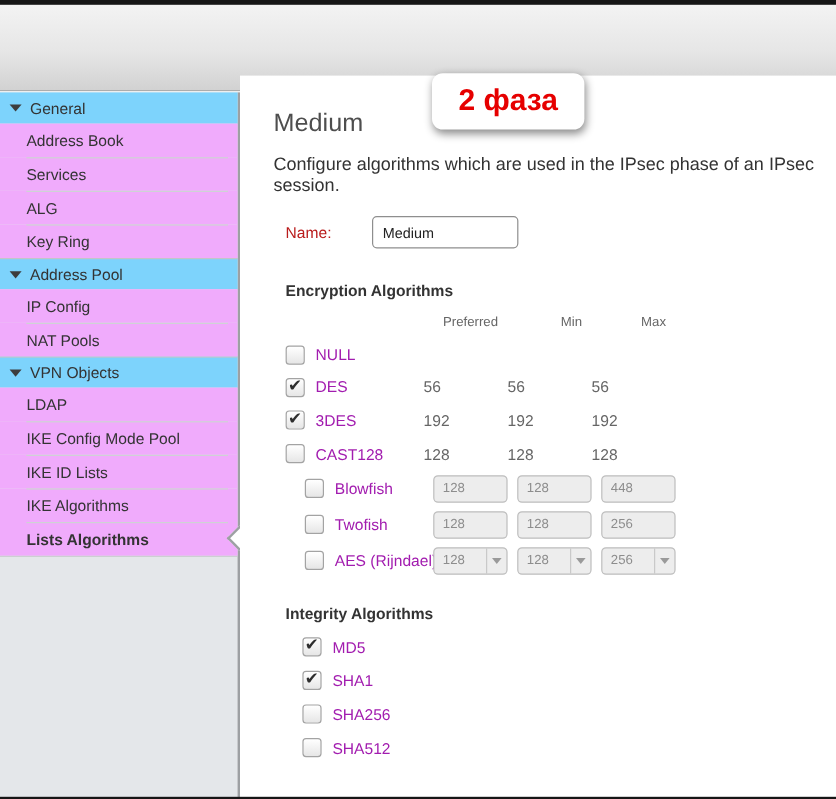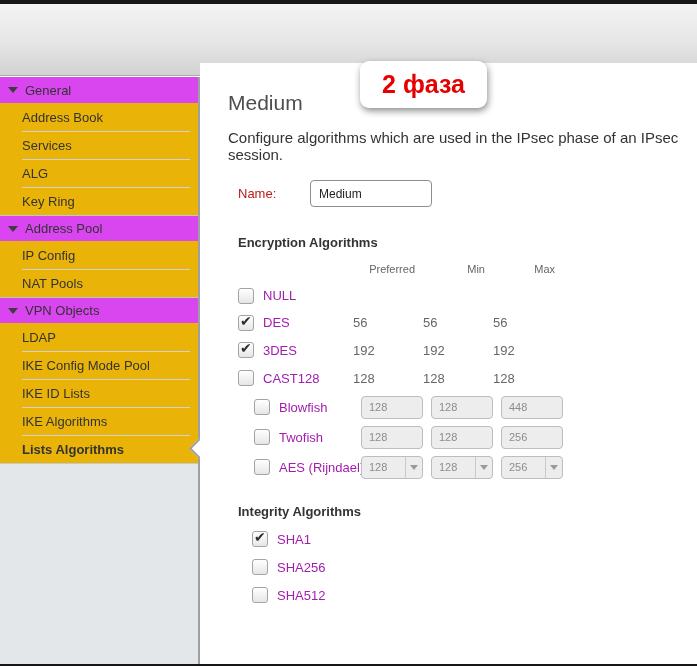--- a/index.html
+++ b/index.html
@@ -34,31 +34,31 @@
   }
 
   
   .sidebar {
     position:absolute; left:0; top:77px; width:200px; height:589px;
     background:#e4e7ea; border-right:2px solid #9da0a3; z-index:2;
   }
   .menu { border-bottom:1px solid #c6c9cc; }
   .group {
     height:26px; display:flex; align-items:center; padding-left:8px;
-    background:#d946ef; border-top:1px solid #c2c5c8; cursor:pointer;
+    background:#7dd3fc; border-top:1px solid #c2c5c8; cursor:pointer;
   }
   .menu .group:first-child { border-top:none; }
   .caret {
     width:0; height:0; border-left:5px solid transparent; border-right:5px solid transparent;
     border-top:6px solid #3d3d3d; margin-right:7px; flex:none;
   }
   .group-label { font-size:13px; color:#333; }
   .item {
     height:28px; display:flex; align-items:center; padding-left:22px;
-    font-size:13px; color:#333; background:#eab308; position:relative; cursor:pointer;
+    font-size:13px; color:#333; background:#f0abfc; position:relative; cursor:pointer;
   }
   .item::before {
     content:''; position:absolute; top:0; left:22px; right:8px; height:1px; background:#cfd2d5;
   }
   .item.first::before { display:none; }
   .item.selected { font-weight:bold; }
   .item.selected .notch {
     position:absolute; right:-9px; top:50%; margin-top:-8px;
     width:15px; height:15px; background:#ffffff; transform:rotate(45deg);
     border-left:2px solid #9da0a3; border-bottom:2px solid #9da0a3; z-index:3;
@@ -285,20 +285,24 @@
           </div>
         </div>
       </div>
     </div>
 
     <h2 class="sec-heading int">Integrity Algorithms</h2>
 
     <div class="tbl-int">
       <div class="int-row">
         <span class="checkbox checked"></span>
+        <span class="row-label">MD5</span>
+      </div>
+      <div class="int-row">
+        <span class="checkbox checked"></span>
         <span class="row-label">SHA1</span>
       </div>
       <div class="int-row">
         <span class="checkbox"></span>
         <span class="row-label">SHA256</span>
       </div>
       <div class="int-row">
         <span class="checkbox"></span>
         <span class="row-label">SHA512</span>
       </div>

